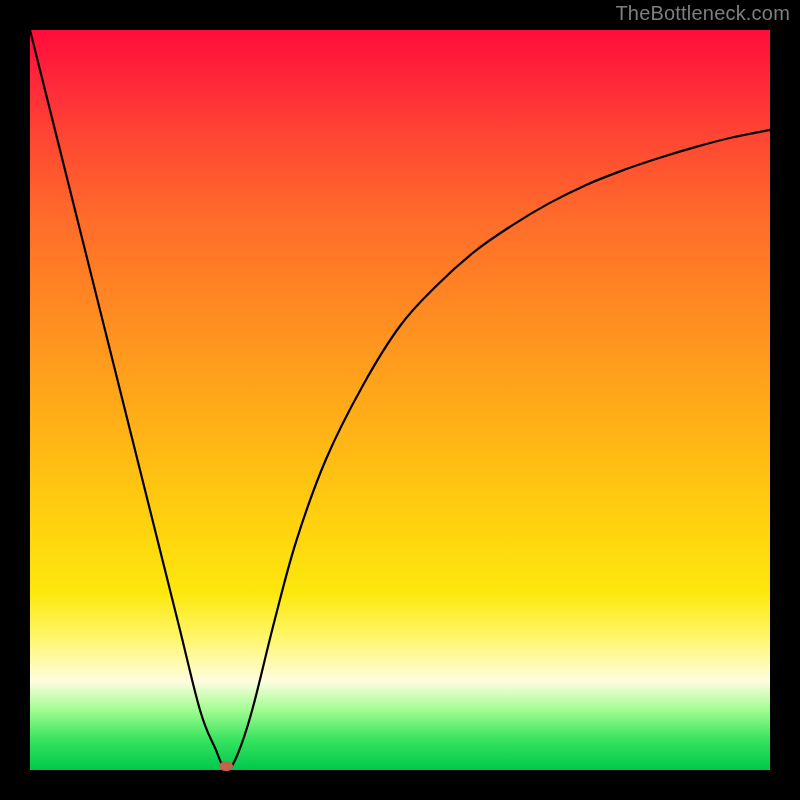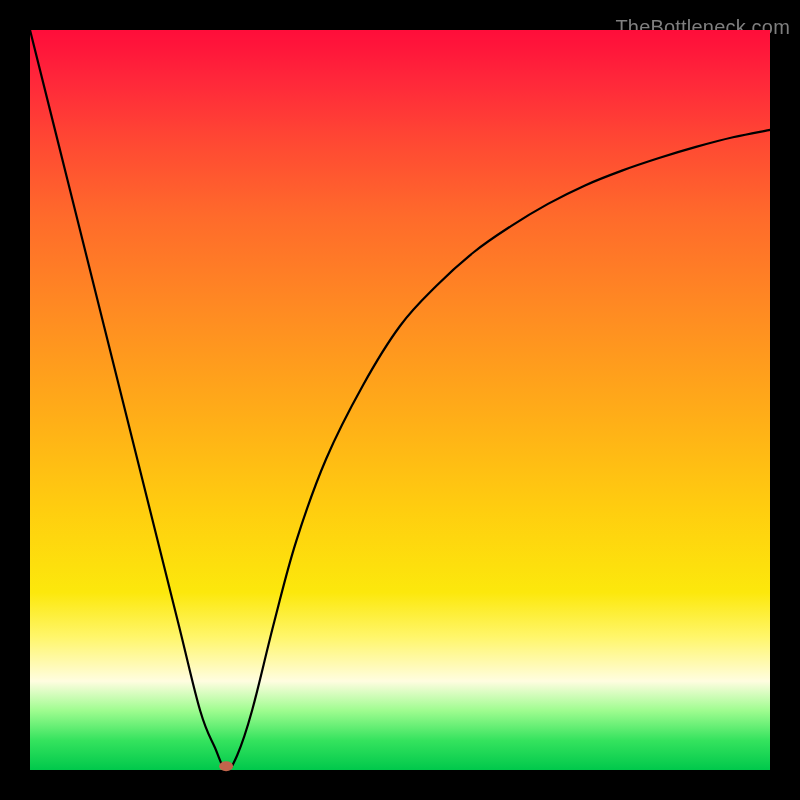--- a/index.html
+++ b/index.html
@@ -41,21 +41,21 @@
   svg.curve {
     position: absolute;
     left: 0;
     top: 0;
     width: 740px;
     height: 740px;
     overflow: visible;
   }
   .watermark {
     position: absolute;
-    top: 16px;
+    top: 2px;
     right: 10px;
     color: #7f7f7f;
     font-size: 20px;
     font-weight: 500;
     letter-spacing: 0.2px;
   }
 </style>
 </head>
 <body>
 

